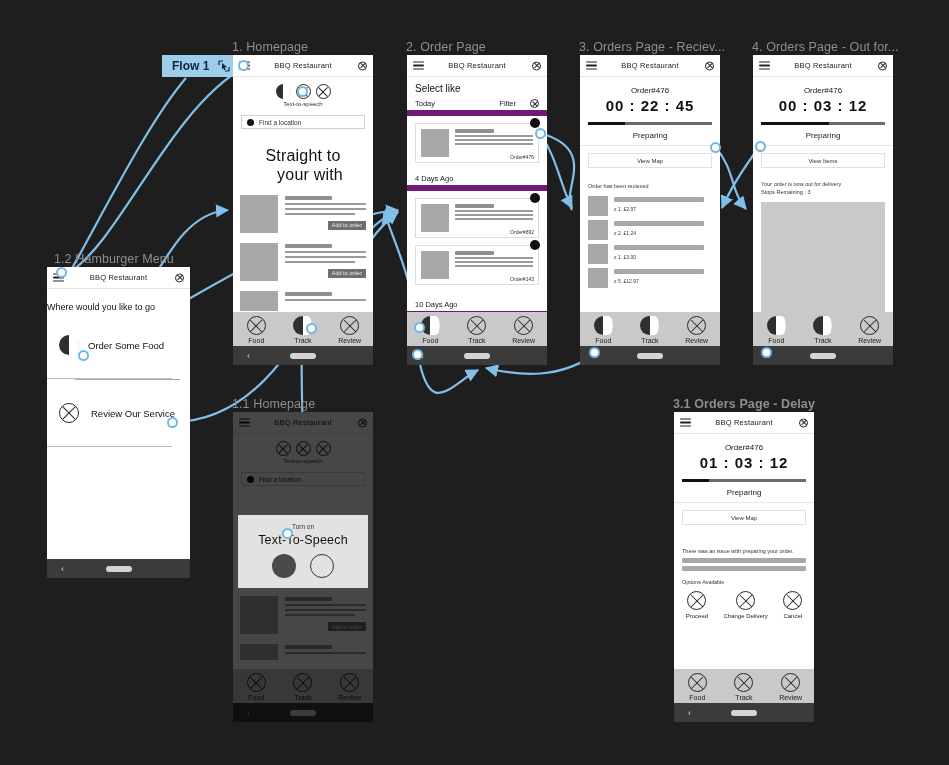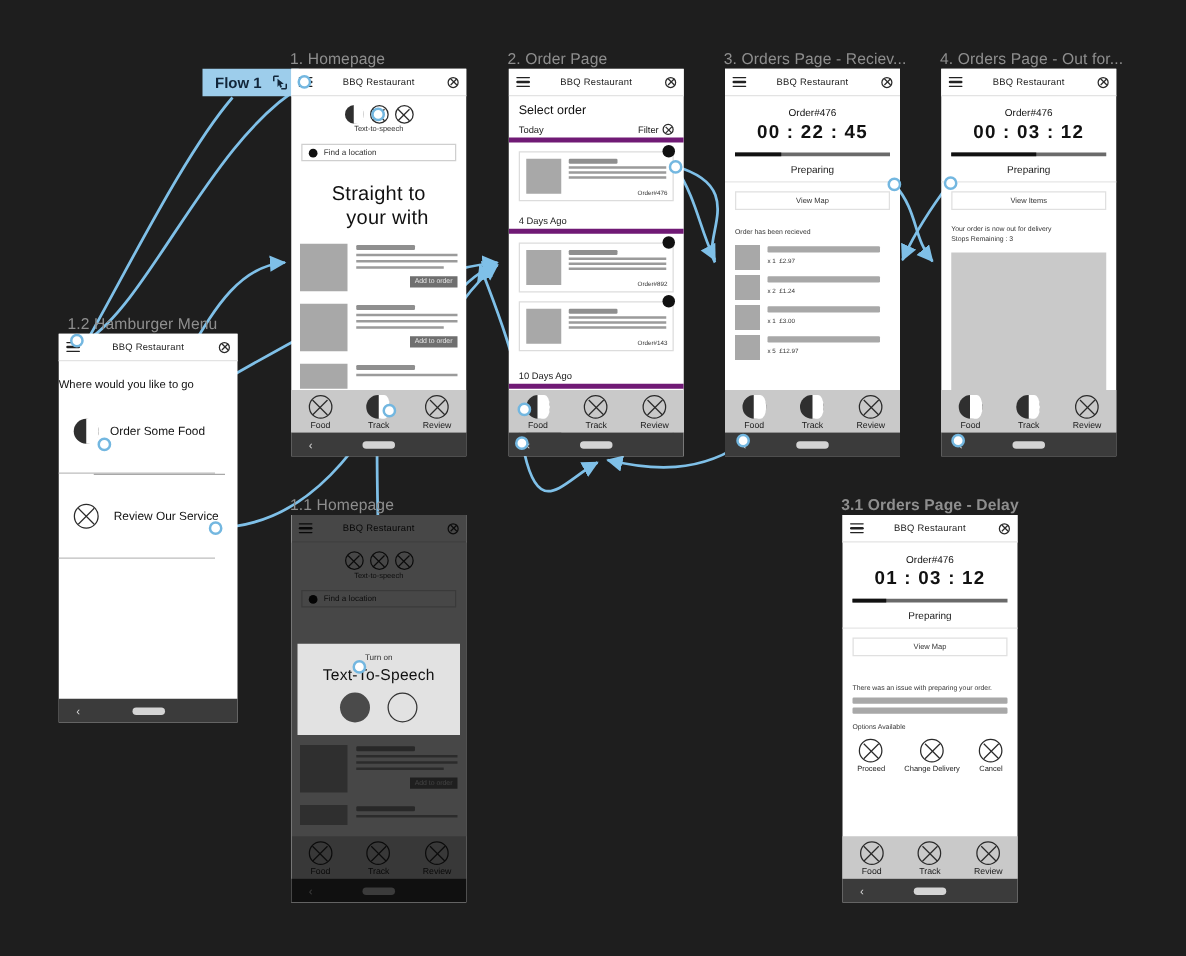--- a/index.html
+++ b/index.html
@@ -70,22 +70,22 @@
   .hero .l2{ padding-left:14px; }
   .prow{ display:flex; gap:7px; margin-top:10px; padding:0 7px; }
   .prow .thumb{ width:38px; height:38px; background:#a8a8a8; flex:none; }
   .prow .lines{ flex:1; display:flex; flex-direction:column; gap:3px; padding-top:1px; }
   .addbtn{ align-self:flex-end; background:#6f6f6f; color:#e9e9e9; font-size:5.5px;
            padding:1.5px 4px; margin-top:3px; }
 
   
   .sec-h{ font-size:10px; color:#111; padding:6px 8px 2px; }
   .sub-h{ display:flex; justify-content:space-between; align-items:center;
-          padding:3px 8px 2px; font-size:7.5px; color:#222; border-bottom:4px solid #701a75;}
-  .sub-h .filter{ display:flex; align-items:center; gap:3px; }
+          padding:3px 8px 2px; font-size:7.5px; color:#222; border-bottom:6px solid #701a75;}
+  .sub-h .filter{ display:flex; align-items:center; gap:14px; }
   .sub-h .filter .ic{ width:9px;height:9px; }
   .ordercard{ position:relative; margin:7px 8px 0; border:1px solid #dcdcdc; padding:5px;
               display:flex; gap:6px; }
   .ordercard .thumb{ width:28px; height:28px; background:#a8a8a8; flex:none; }
   .ordercard .rl{ flex:1; display:flex; flex-direction:column; gap:2px; }
   .ordercard .onum{ position:absolute; right:4px; bottom:2px; font-size:5px; color:#333; }
   .ordercard .dot{ position:absolute; right:-2px; top:-6px; }
 
   
   .ordhead{ text-align:center; padding-top:9px; }
@@ -376,21 +376,21 @@
 <div class="frame" style="left:407px; top:55px; width:140px; height:310px; overflow:hidden;">
   <div class="statusbar">
     <span class="burger">
           <i></i>
           <i></i>
           <i></i>
         </span>
     <span class="title">BBQ Restaurant</span>
     <span class="xcirc xclose"></span>
   </div>
-  <div class="sec-h">Select order</div>
+  <div class="sec-h">Select like</div>
 
   <div class="sub-h">
     <span>Today</span>
     <span class="filter">
       <span>Filter</span>
       <span class="xcirc ic"></span>
     </span>
   </div>
   <div class="ordercard">
     <span class="dot"></span>

